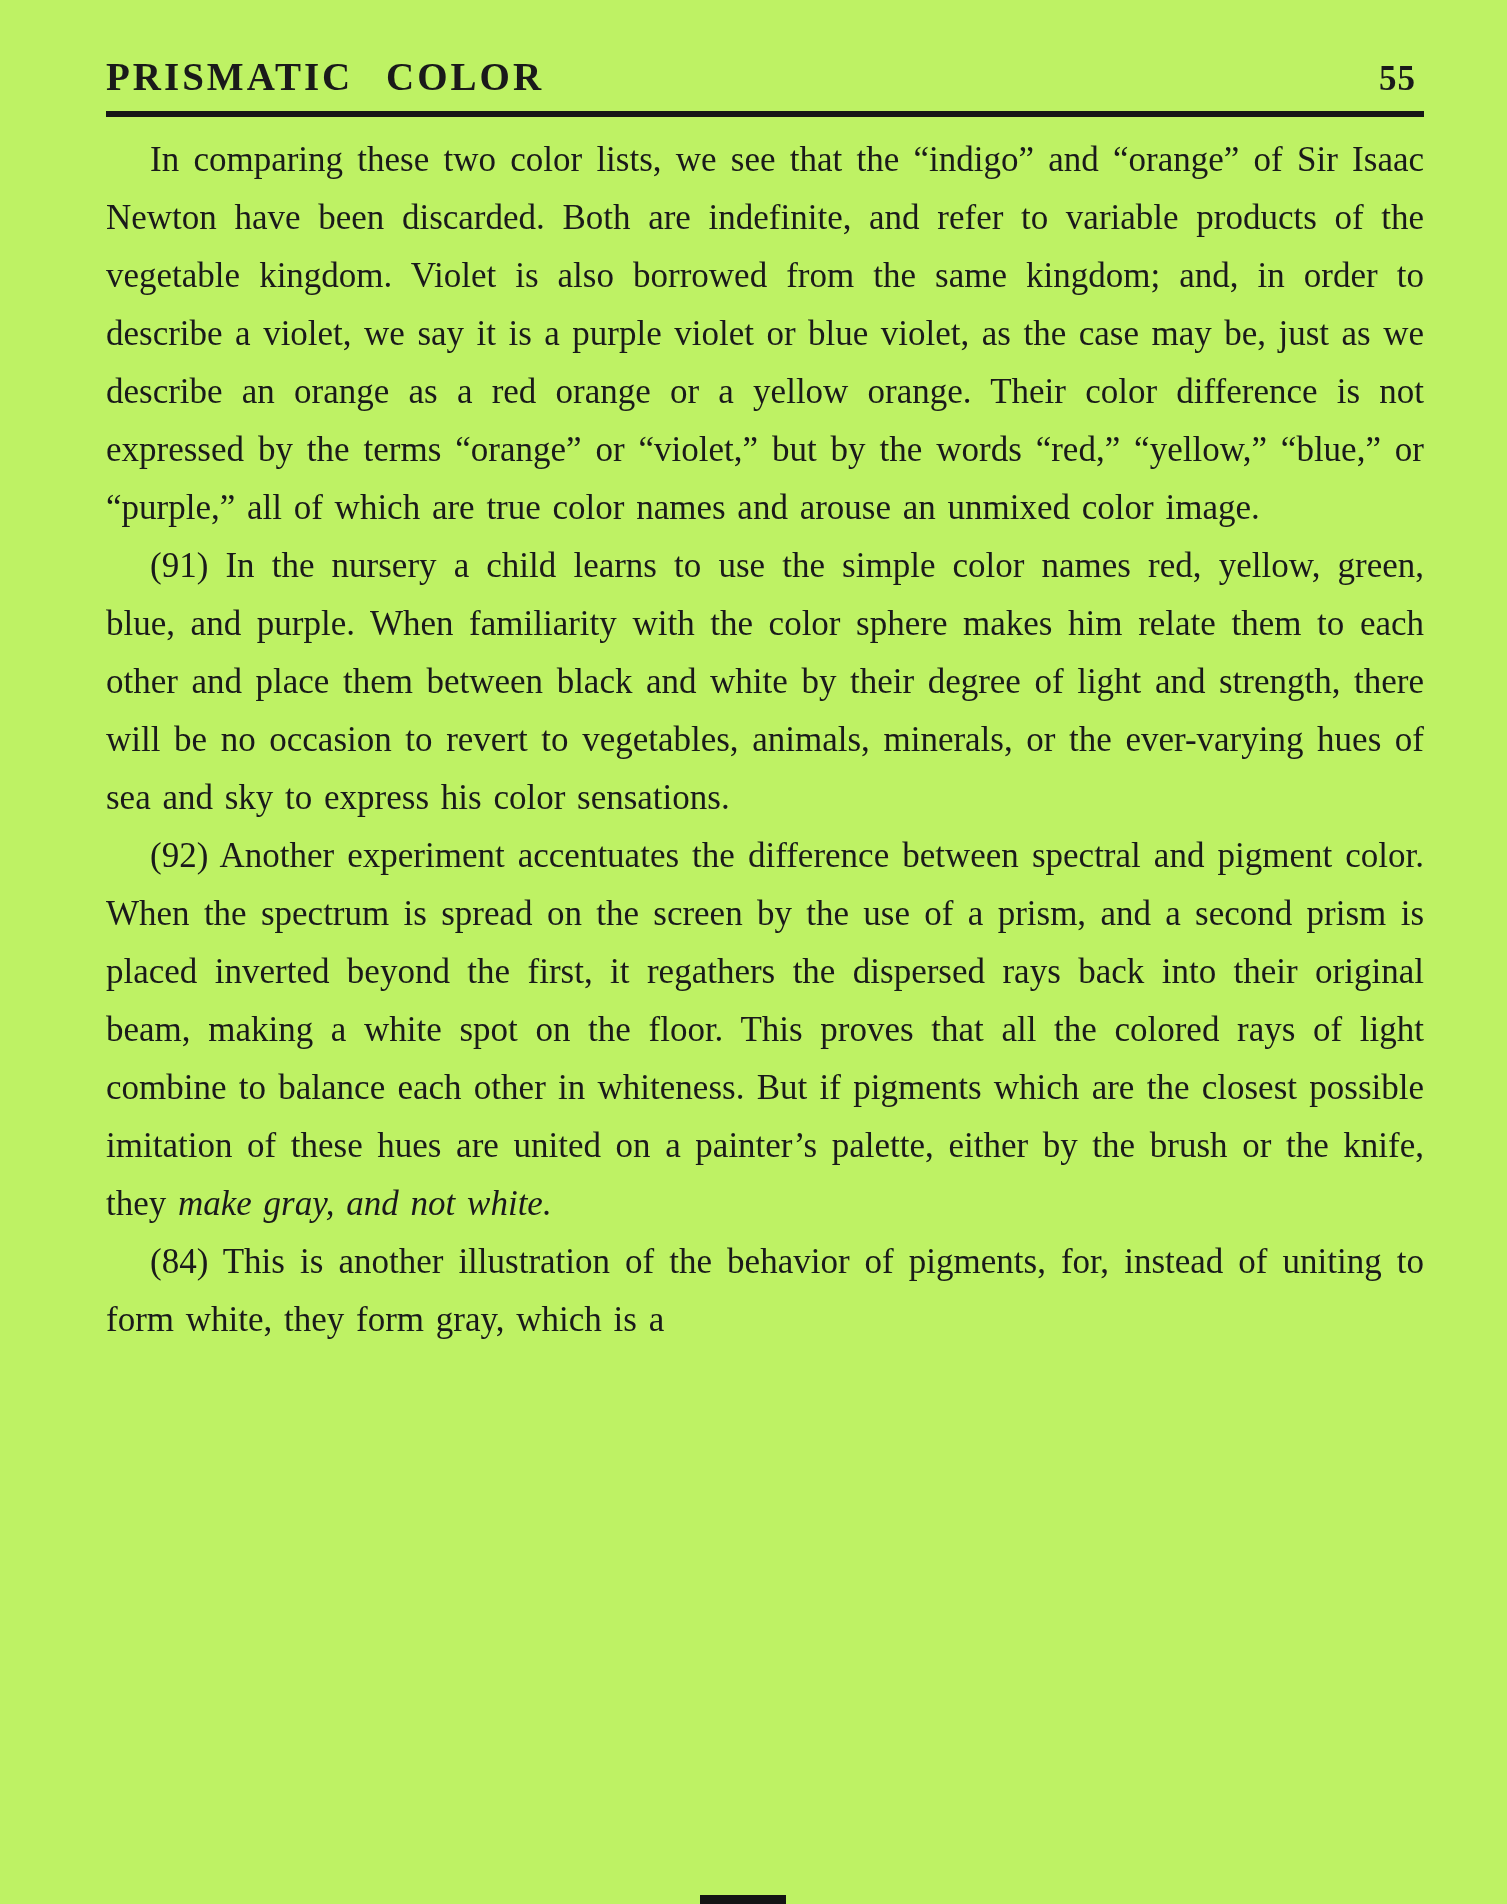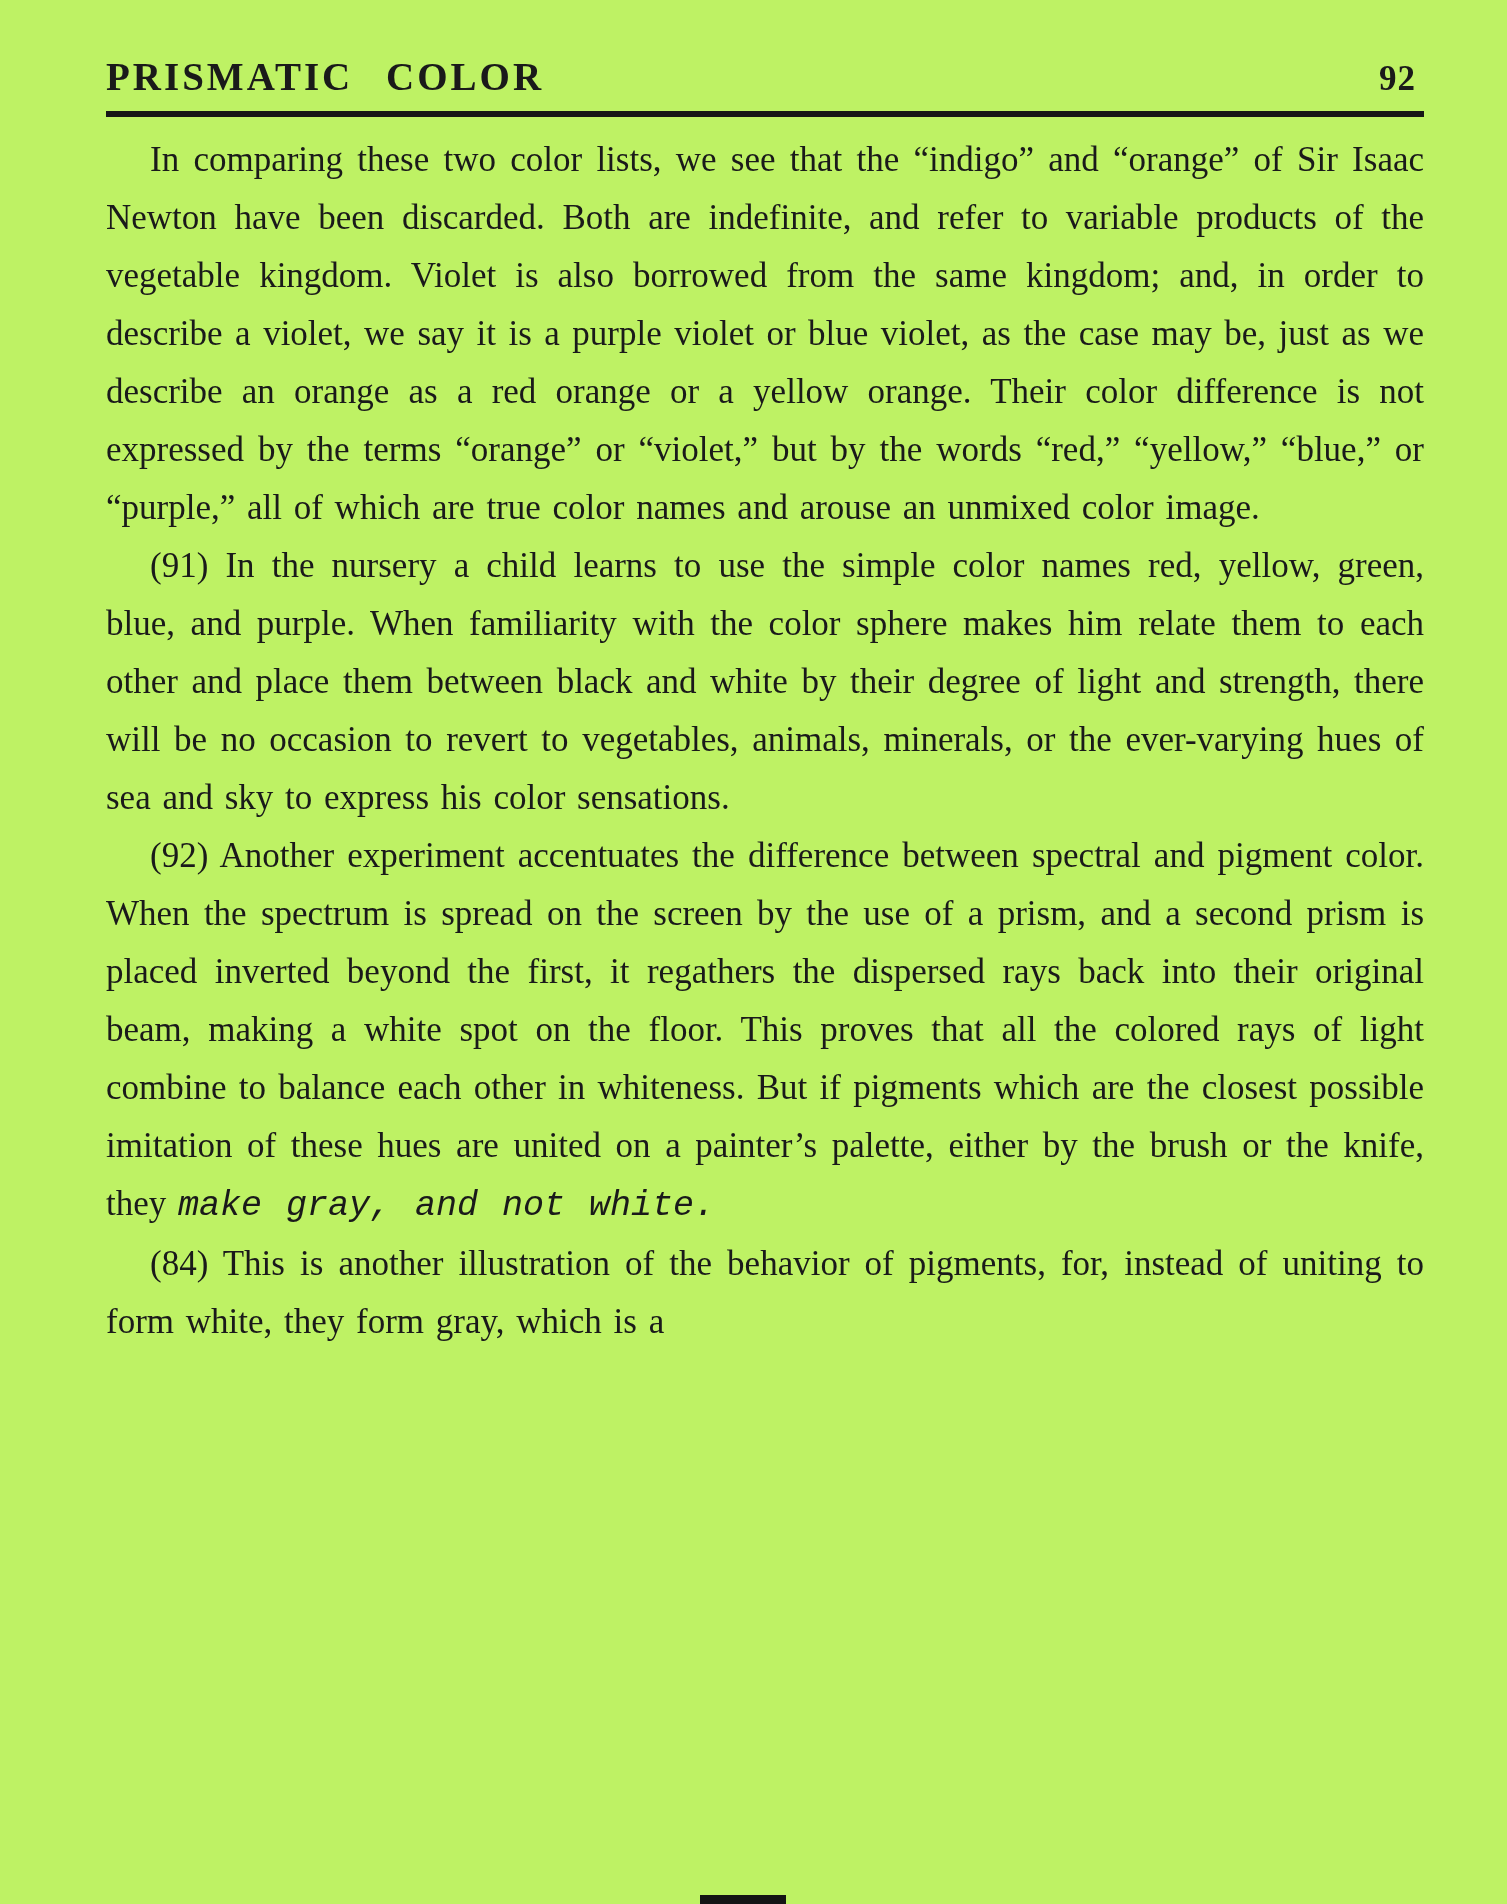--- a/index.html
+++ b/index.html
@@ -45,38 +45,38 @@
     text-align: justify;
     word-spacing: 3px;
   }
   p.para {
     margin: 0;
     text-indent: 44px;
   }
   p.para.first {
     text-indent: 0;
   }
-  .para em { font-style: italic; font-family: Liberation Mono, monospace; }
+  .para em { font-style: italic; }
   .scan-artifact {
     position: absolute;
     bottom: 0;
     left: 700px;
     width: 86px;
     height: 9px;
     background: #141414;
   }
 </style>
 </head>
 <body>
 
 <div class="page">
 
   <header class="page-header">
     <span class="running-title">PRISMATIC COLOR</span>
-    <span class="page-number">92</span>
+    <span class="page-number">55</span>
   </header>
 
   <div class="header-rule"></div>
 
   <main class="page-body">
 
 
     <p class="para">In comparing these two color lists, we see that the “indigo” and “orange” of Sir Isaac Newton have been discarded. Both are indefinite, and refer to variable products of the vegetable kingdom. Violet is also borrowed from the same kingdom; and, in order to describe a violet, we say it is a purple violet or blue violet, as the case may be, just as we describe an orange as a red orange or a yellow orange. Their color difference is not expressed by the terms “orange” or “violet,” but by the words “red,” “yellow,” “blue,” or “purple,” all of which are true color names and arouse an unmixed color image.</p>
 
     <p class="para">(91) In the nursery a child learns to use the simple color names red, yellow, green, blue, and purple. When familiarity with the color sphere makes him relate them to each other and place them between black and white by their degree of light and strength, there will be no occasion to revert to vegetables, animals, minerals, or the ever-varying hues of sea and sky to express his color sensations.</p>

